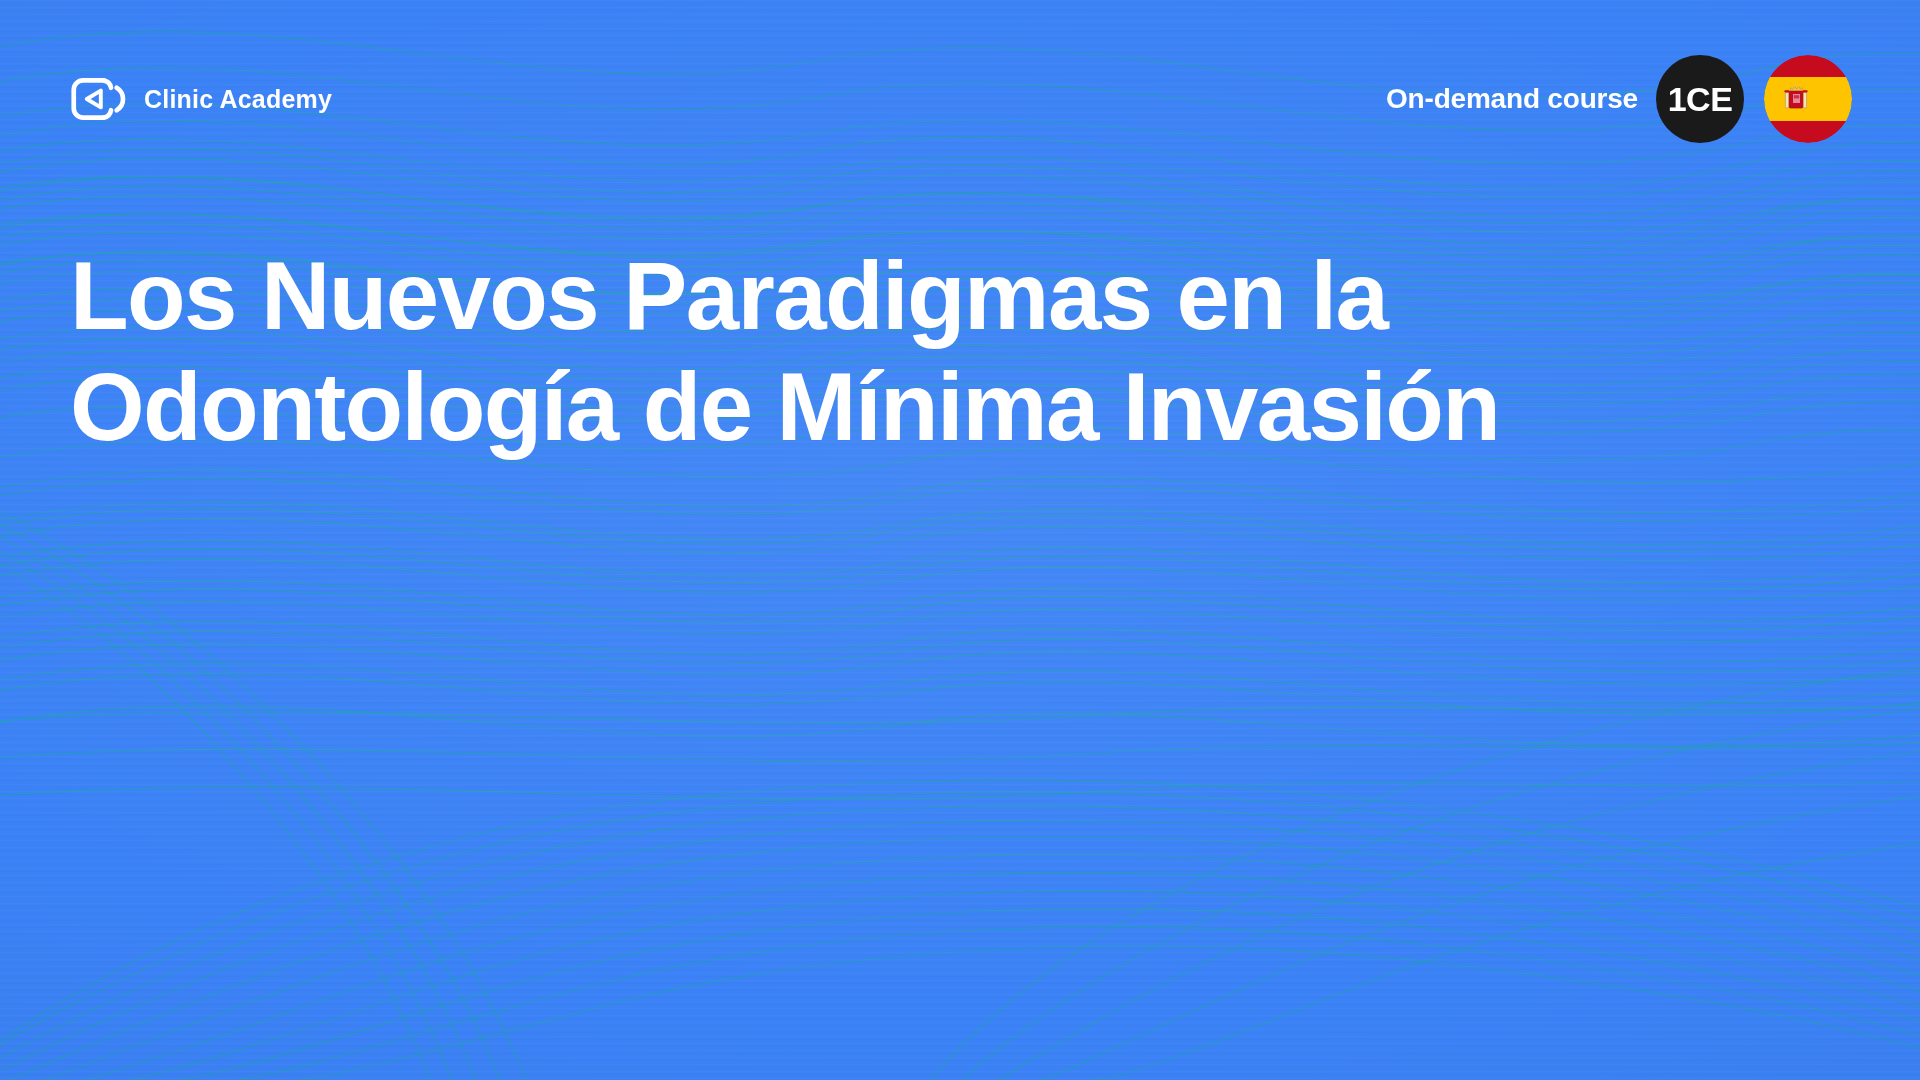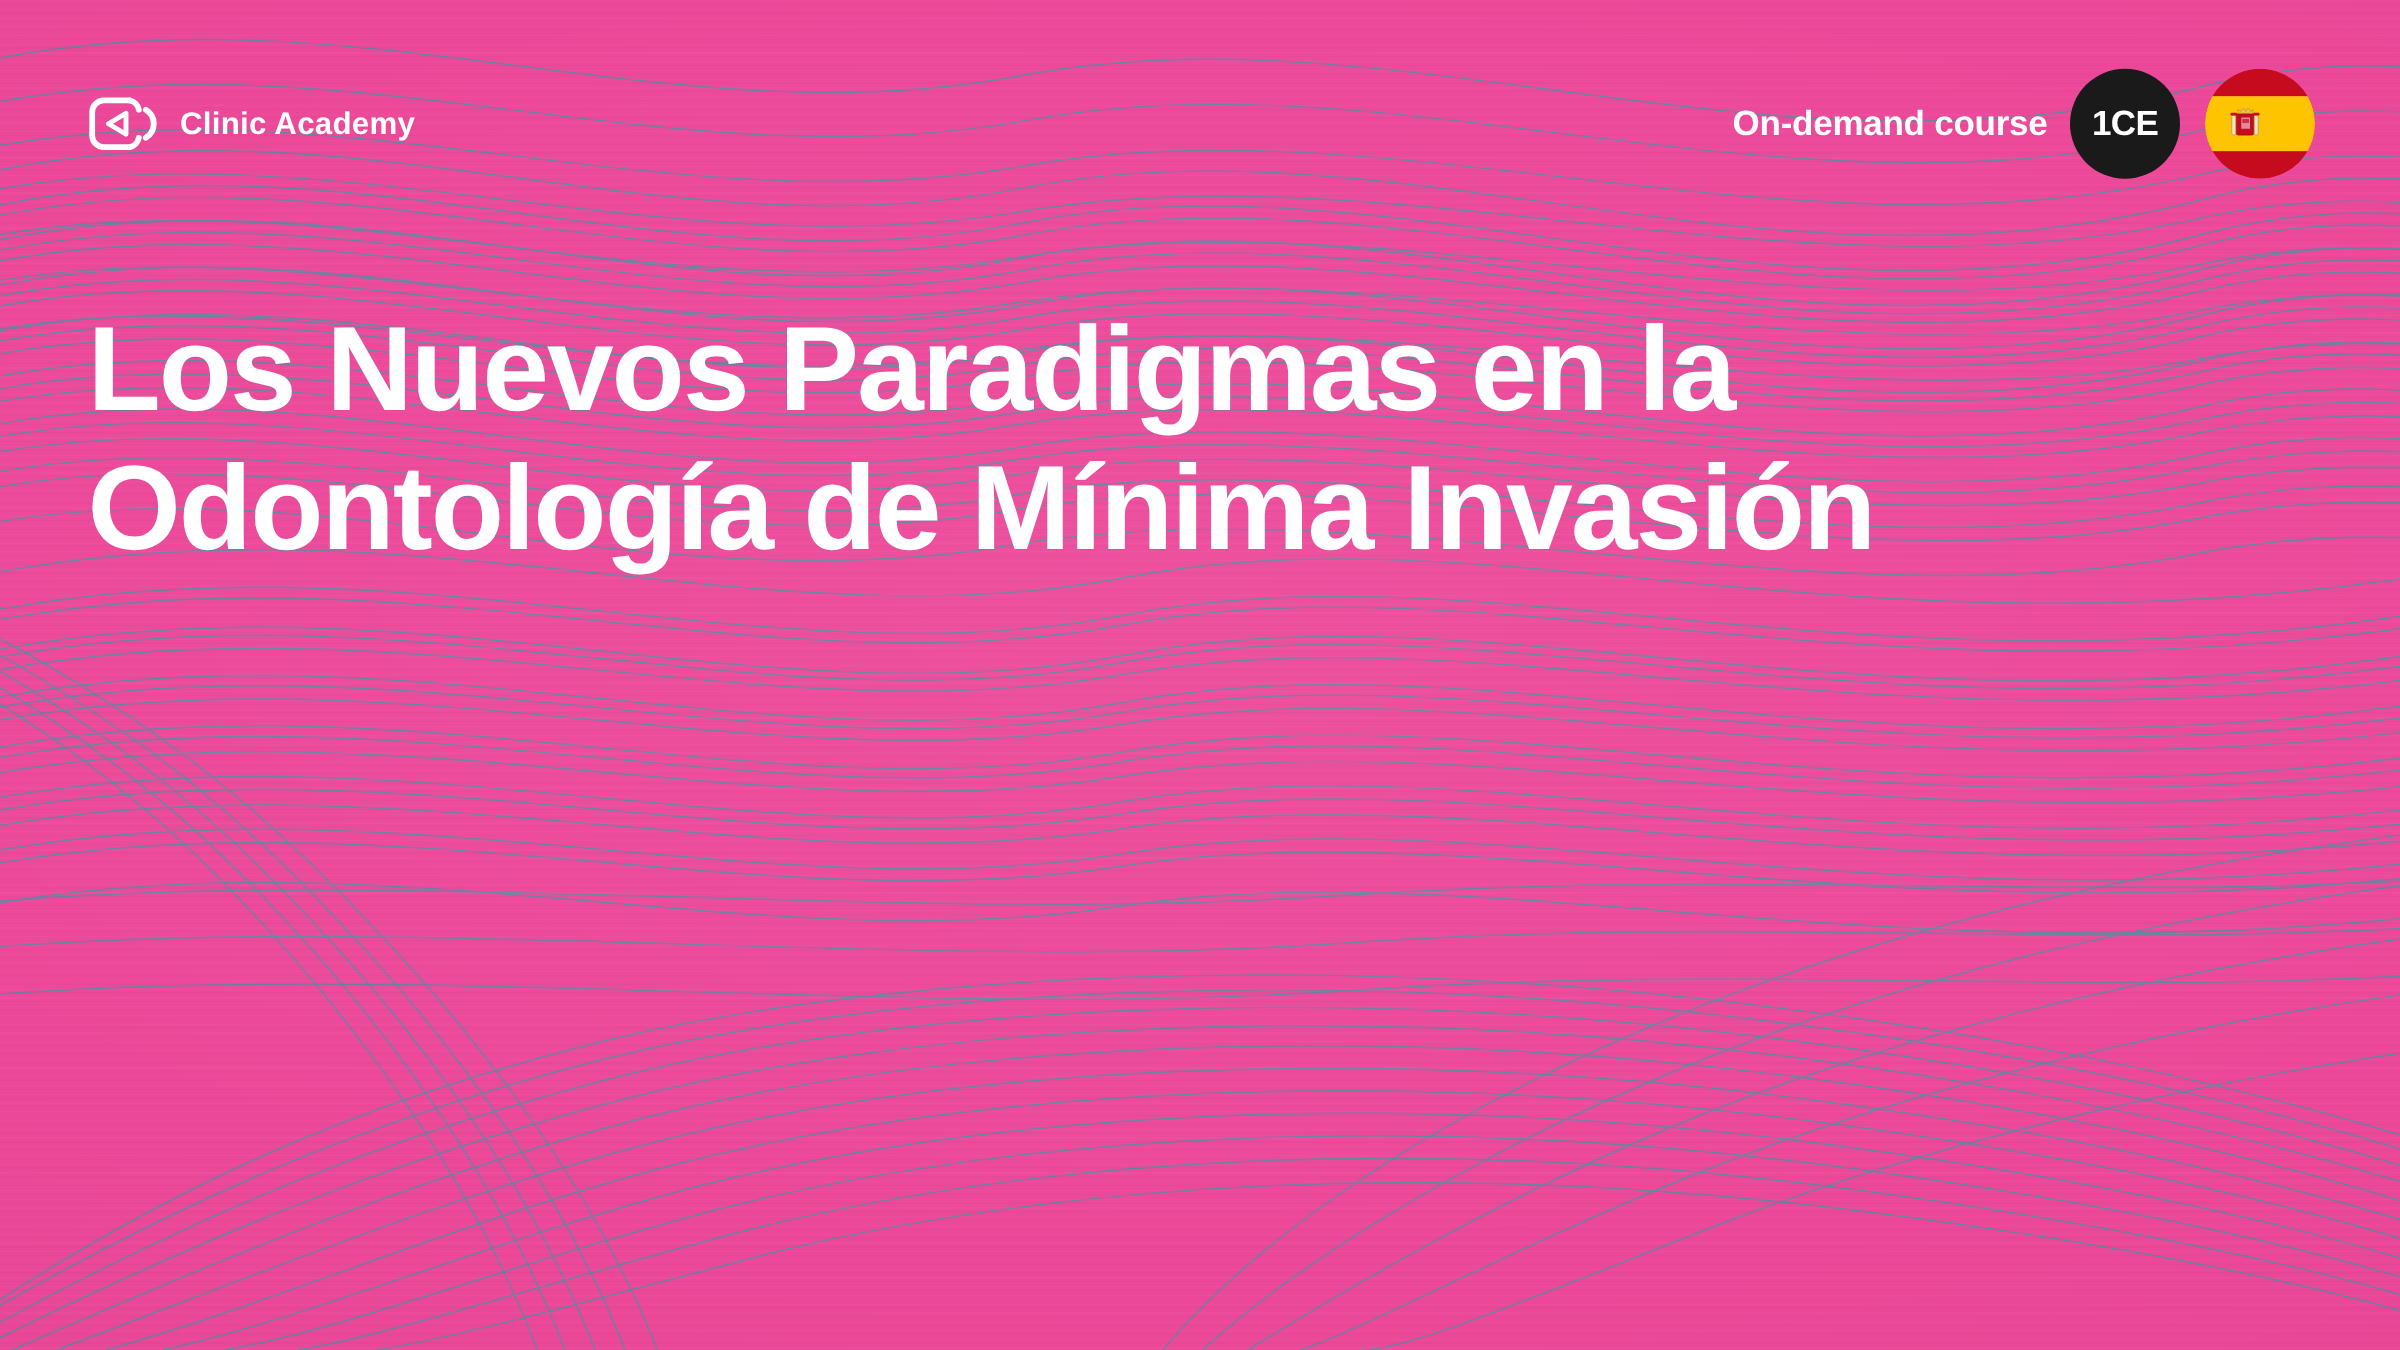--- a/index.html
+++ b/index.html
@@ -11,21 +11,21 @@
     overflow: hidden;
     background: #1fb9b8;
   }
 
   * { box-sizing: border-box; }
 
   .slide {
     position: relative;
     width: 1920px;
     height: 1080px;
-    background: #ec4899;
+    background: #3b82f6;
     font-family: "Liberation Sans", "DejaVu Sans", sans-serif;
     overflow: hidden;
     text-decoration: underline;
   }
 
   
   .bg-waves {
     position: absolute;
     inset: 0;
     width: 100%;
@@ -115,21 +115,21 @@
     border-radius: 50%;
     display: flex;
     align-items: center;
     justify-content: center;
     flex: 0 0 auto;
     overflow: hidden;
   }
   .badge-credits {
     background: #1a1a1a;
     color: #ffffff;
-    font-size: 28px;
+    font-size: 34px;
     font-weight: 700;
     letter-spacing: -0.5px;
   }
   .badge-flag { padding: 0; }
   .badge-flag svg { display: block; width: 88px; height: 88px; }
 
   
   .title-block {
     position: absolute;
     left: 70px;

